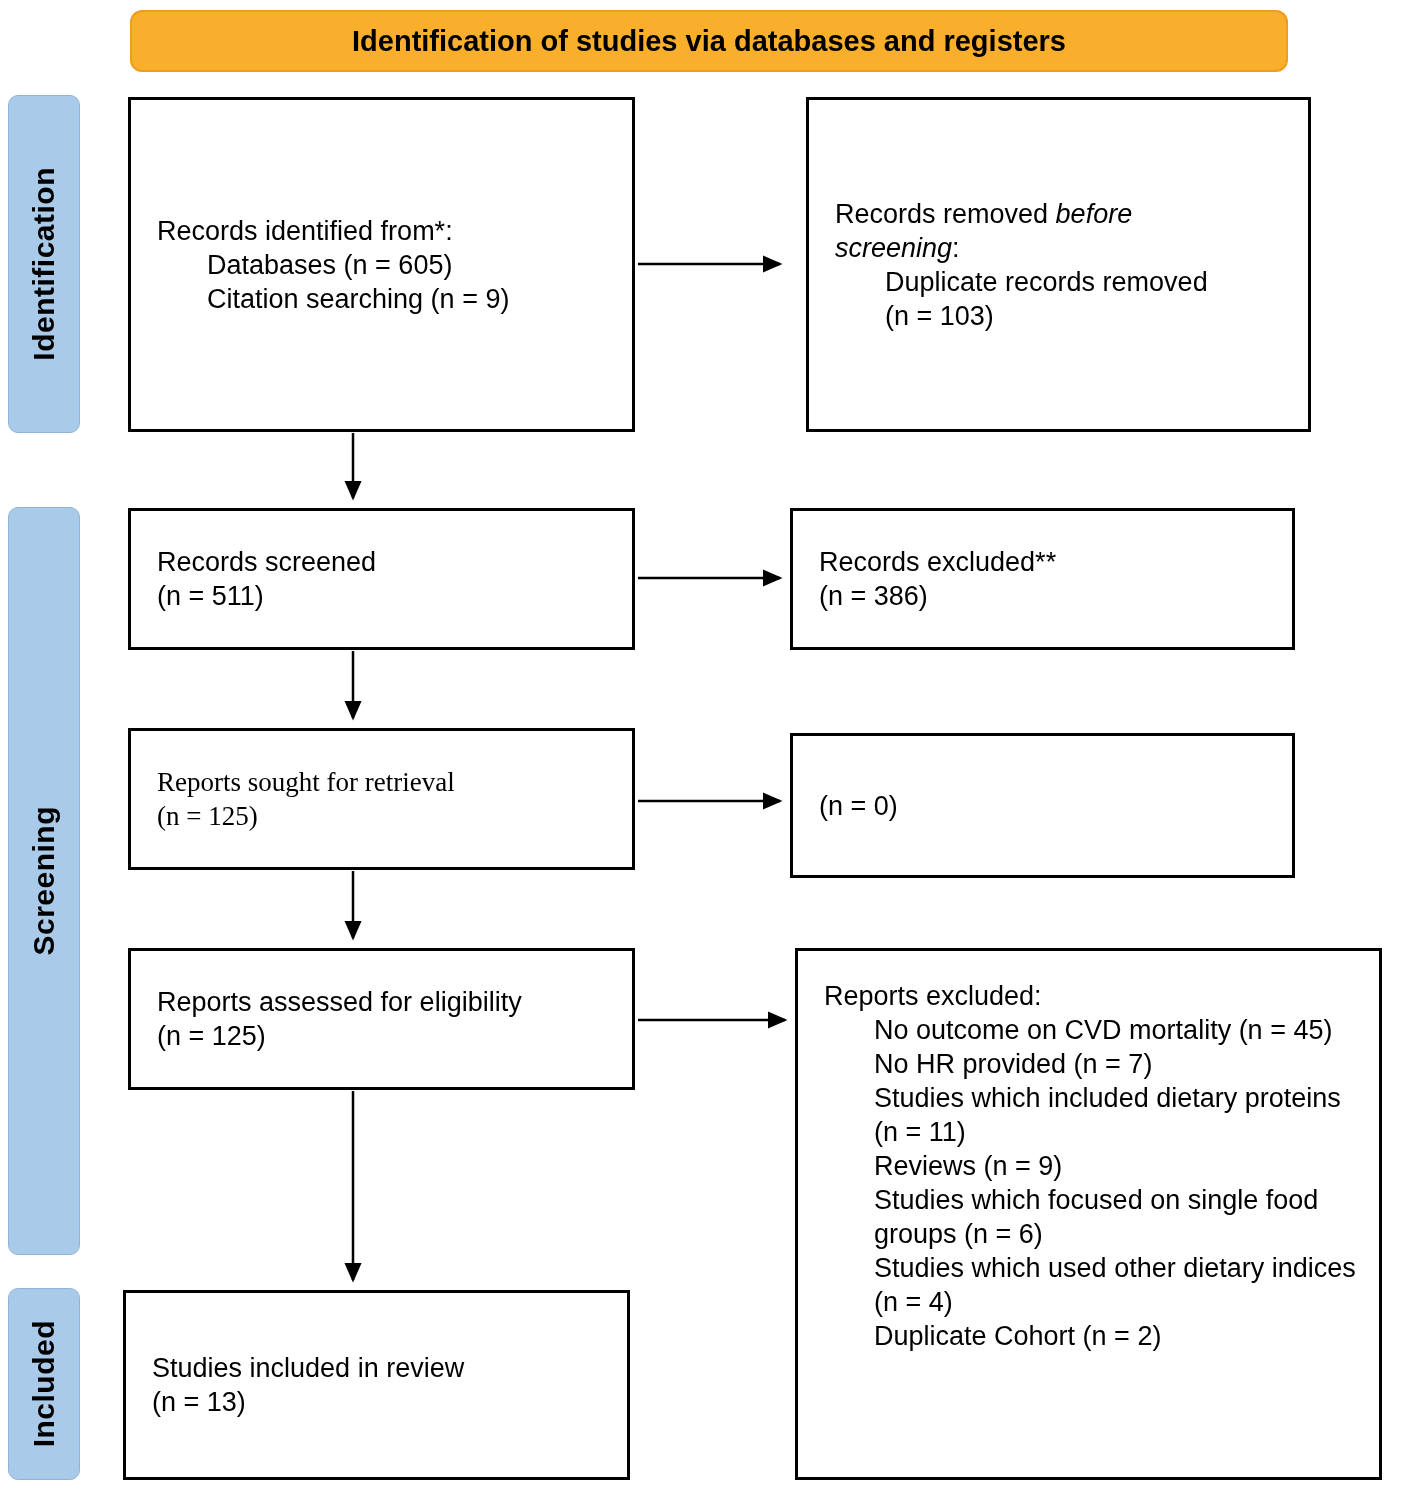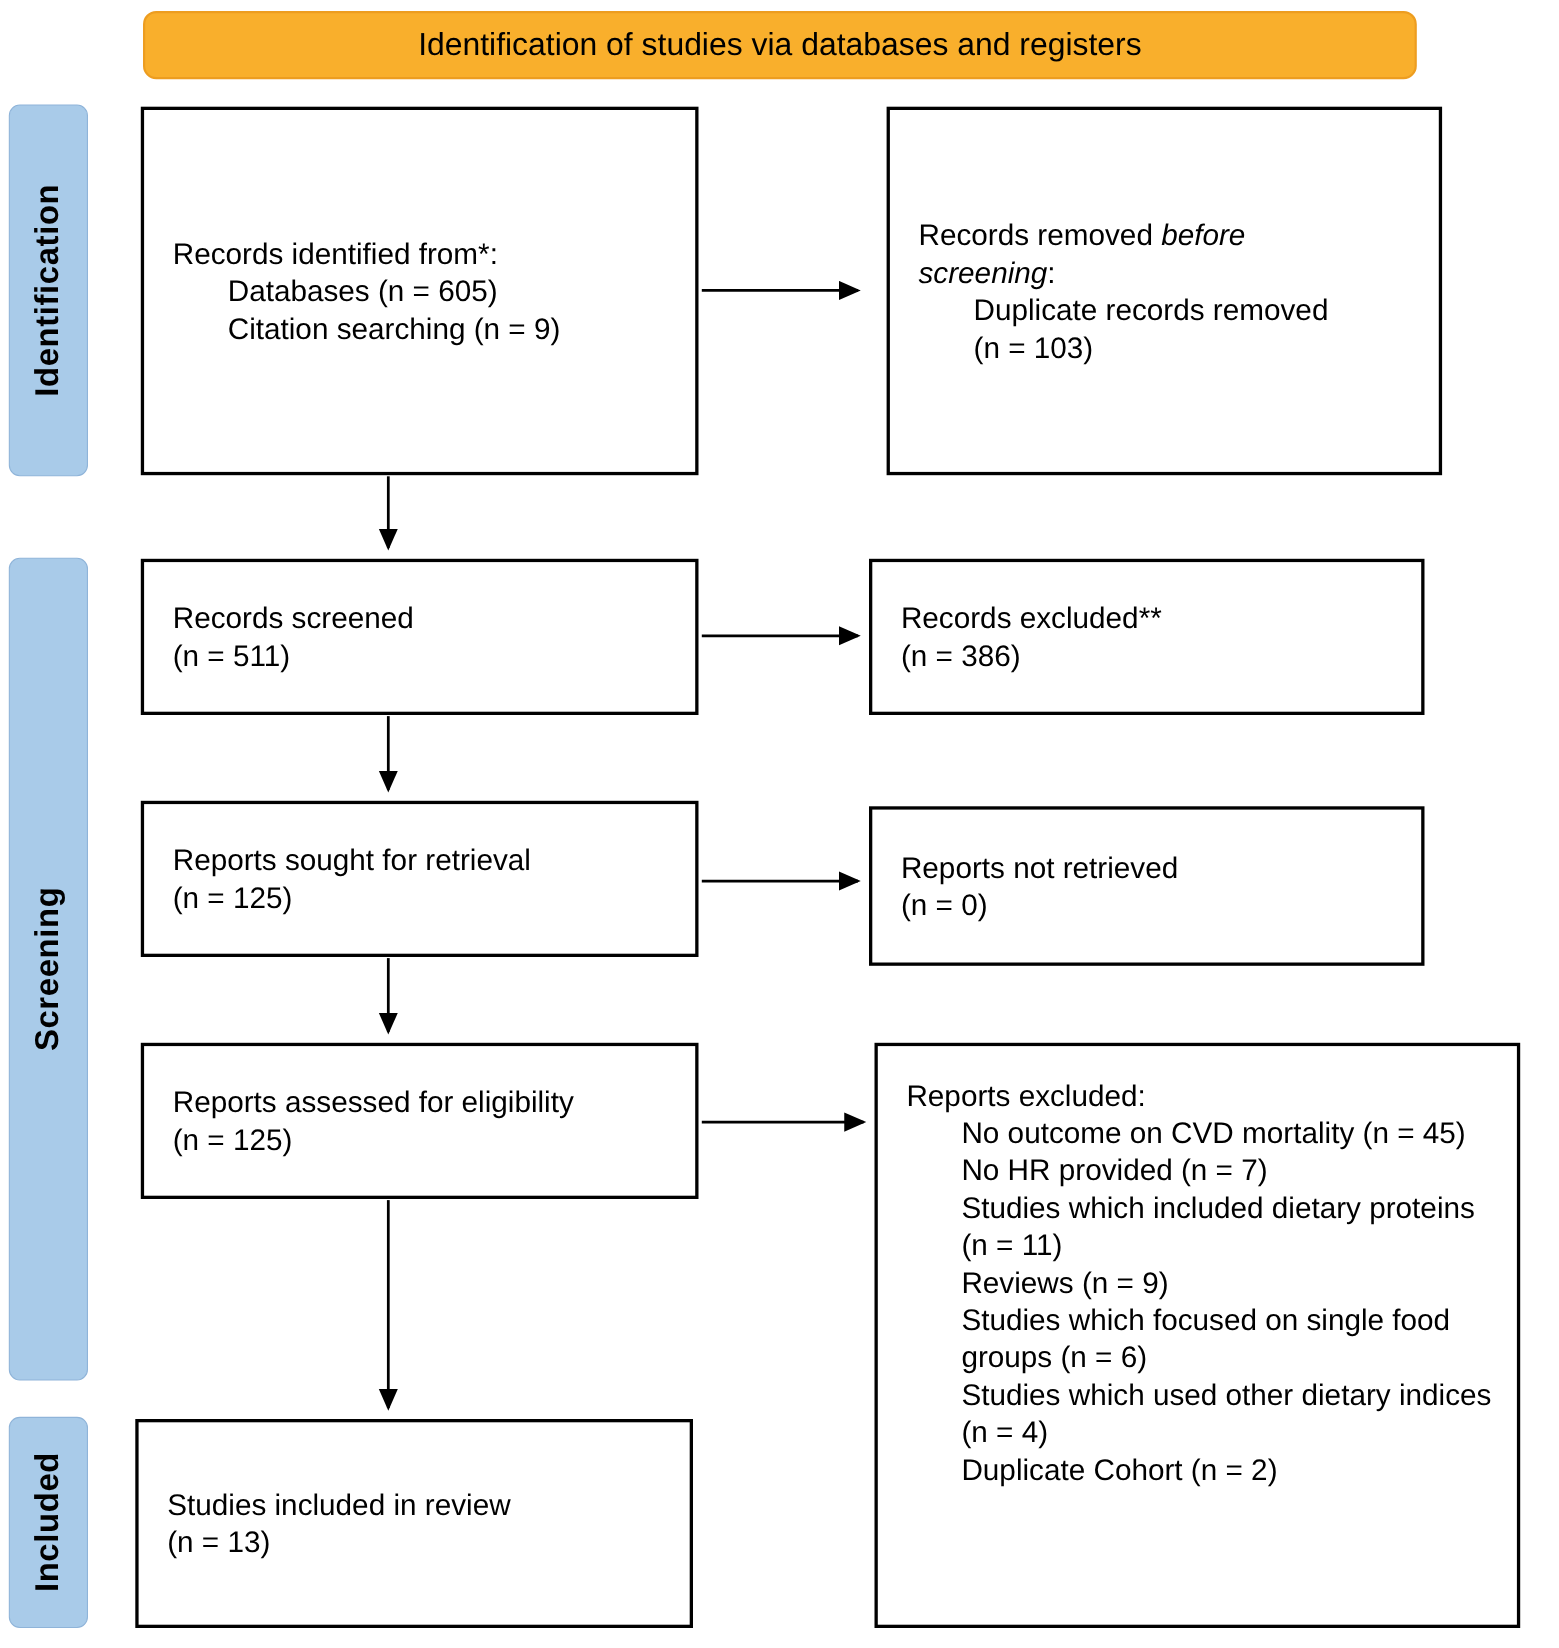--- a/index.html
+++ b/index.html
@@ -15,21 +15,21 @@
 
   
   .banner {
     position: absolute;
     left: 130px; top: 10px;
     width: 1158px; height: 62px;
     background: #F9AF2C;
     border: 2px solid #ED9D20;
     border-radius: 12px;
     display: flex; align-items: center; justify-content: center;
-    font-size: 29px; font-weight: normal;
+    font-size: 29px; font-weight: bold;
     box-sizing: border-box;
   }
 
   
   .stage {
     position: absolute;
     background: #A9CBE9;
     border: 1px solid #8FB4D9;
     border-radius: 10px;
     display: flex; align-items: center; justify-content: center;
@@ -60,21 +60,21 @@
     font-size: 27px;
     line-height: 34px;
   }
   .box .indent { padding-left: 50px; }
   .box i { font-style: italic; }
 
   #box-identified       { left: 128px; top: 97px;   width: 507px; height: 335px; }
   #box-removed          { left: 790px; top: 97px;   width: 505px; height: 335px; margin-left: 16px; }
   #box-screened         { left: 128px; top: 508px;  width: 507px; height: 142px; }
   #box-excluded         { left: 790px; top: 508px;  width: 505px; height: 142px; }
-  #box-sought           { left: 128px; top: 728px;  width: 507px; height: 142px; }
+  #box-sought           { left: 128px; top: 728px;  width: 507px; height: 142px; font-family: Liberation Serif, serif; }
   #box-not-retrieved    { left: 790px; top: 733px;  width: 505px; height: 145px; }
   #box-assessed         { left: 128px; top: 948px;  width: 507px; height: 142px; }
   #box-reports-excluded { left: 795px; top: 948px;  width: 587px; height: 532px;
                           justify-content: flex-start; padding-top: 28px; }
   #box-included         { left: 123px; top: 1290px; width: 507px; height: 190px; }
 
   
   .arrows {
     position: absolute;
     left: 0; top: 0;
@@ -137,21 +137,20 @@
     <div class="line">Records excluded**</div>
     <div class="line">(n = 386)</div>
   </div>
 
   <div class="box" id="box-sought">
     <div class="line">Reports sought for retrieval</div>
     <div class="line">(n = 125)</div>
   </div>
 
   <div class="box" id="box-not-retrieved">
-    <div class="line">Reports not retrieved</div>
     <div class="line">(n = 0)</div>
   </div>
 
   <div class="box" id="box-assessed">
     <div class="line">Reports assessed for eligibility</div>
     <div class="line">(n = 125)</div>
   </div>
 
   <div class="box" id="box-reports-excluded">
     <div class="line">Reports excluded:</div>

